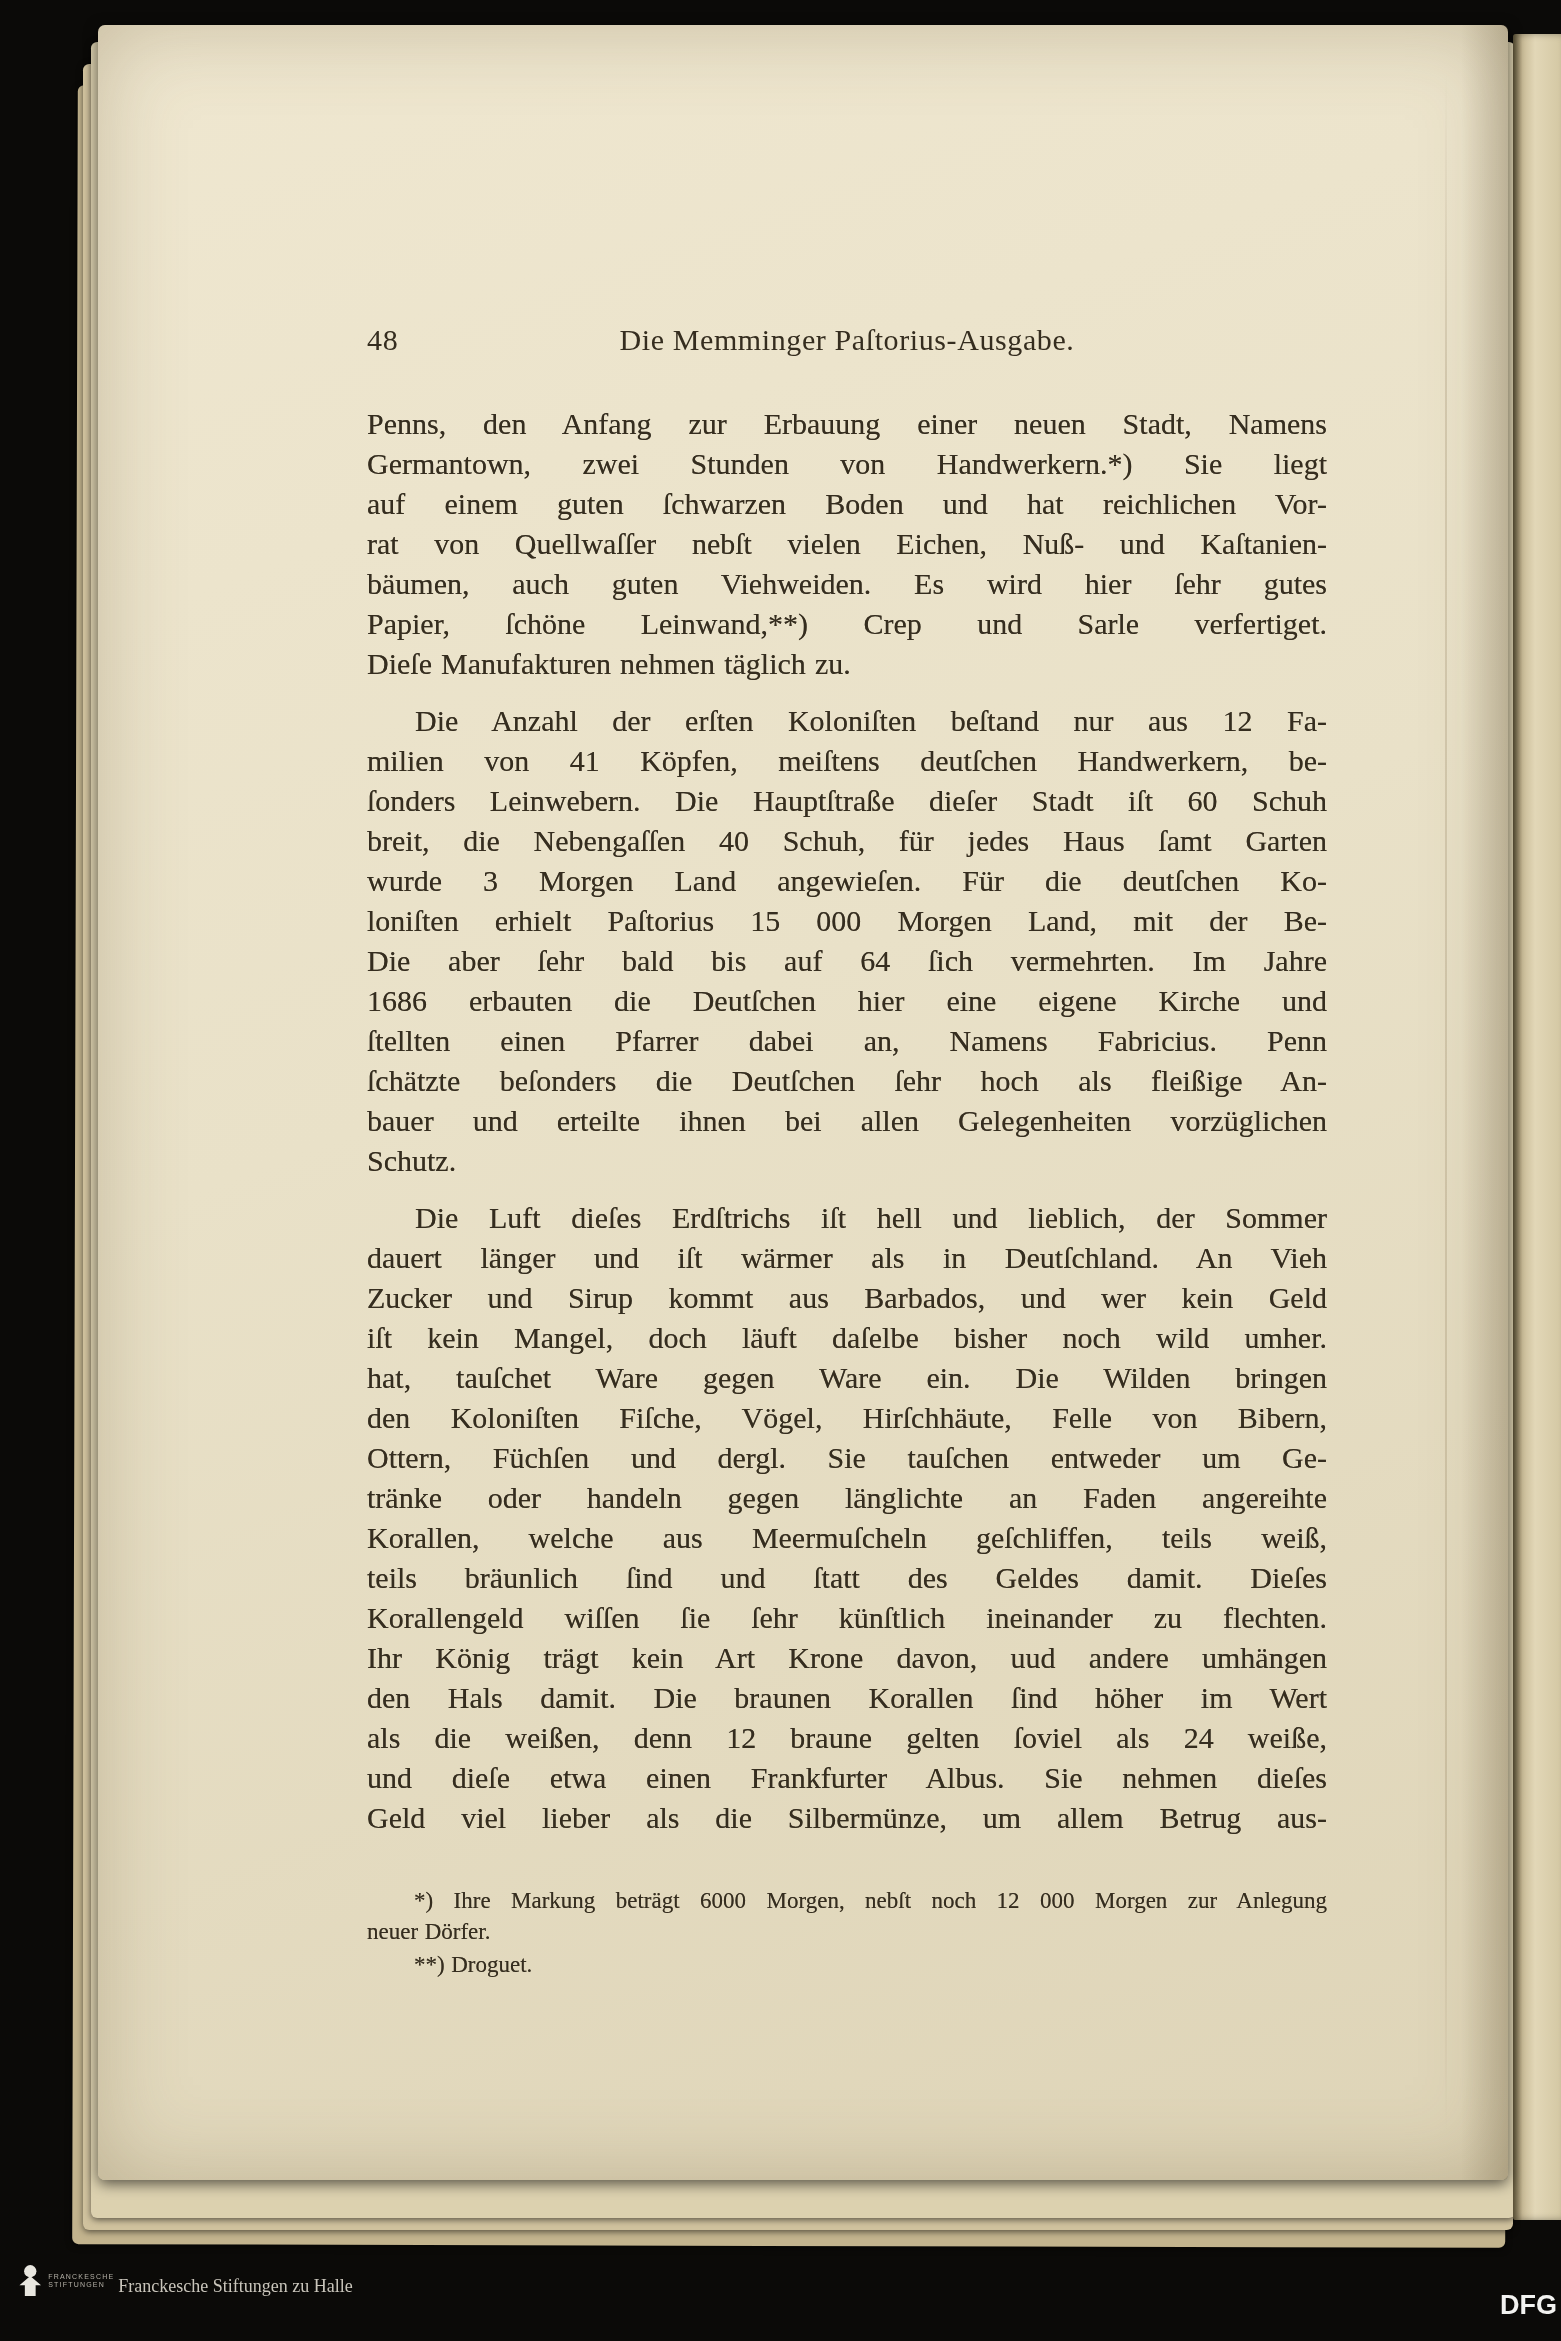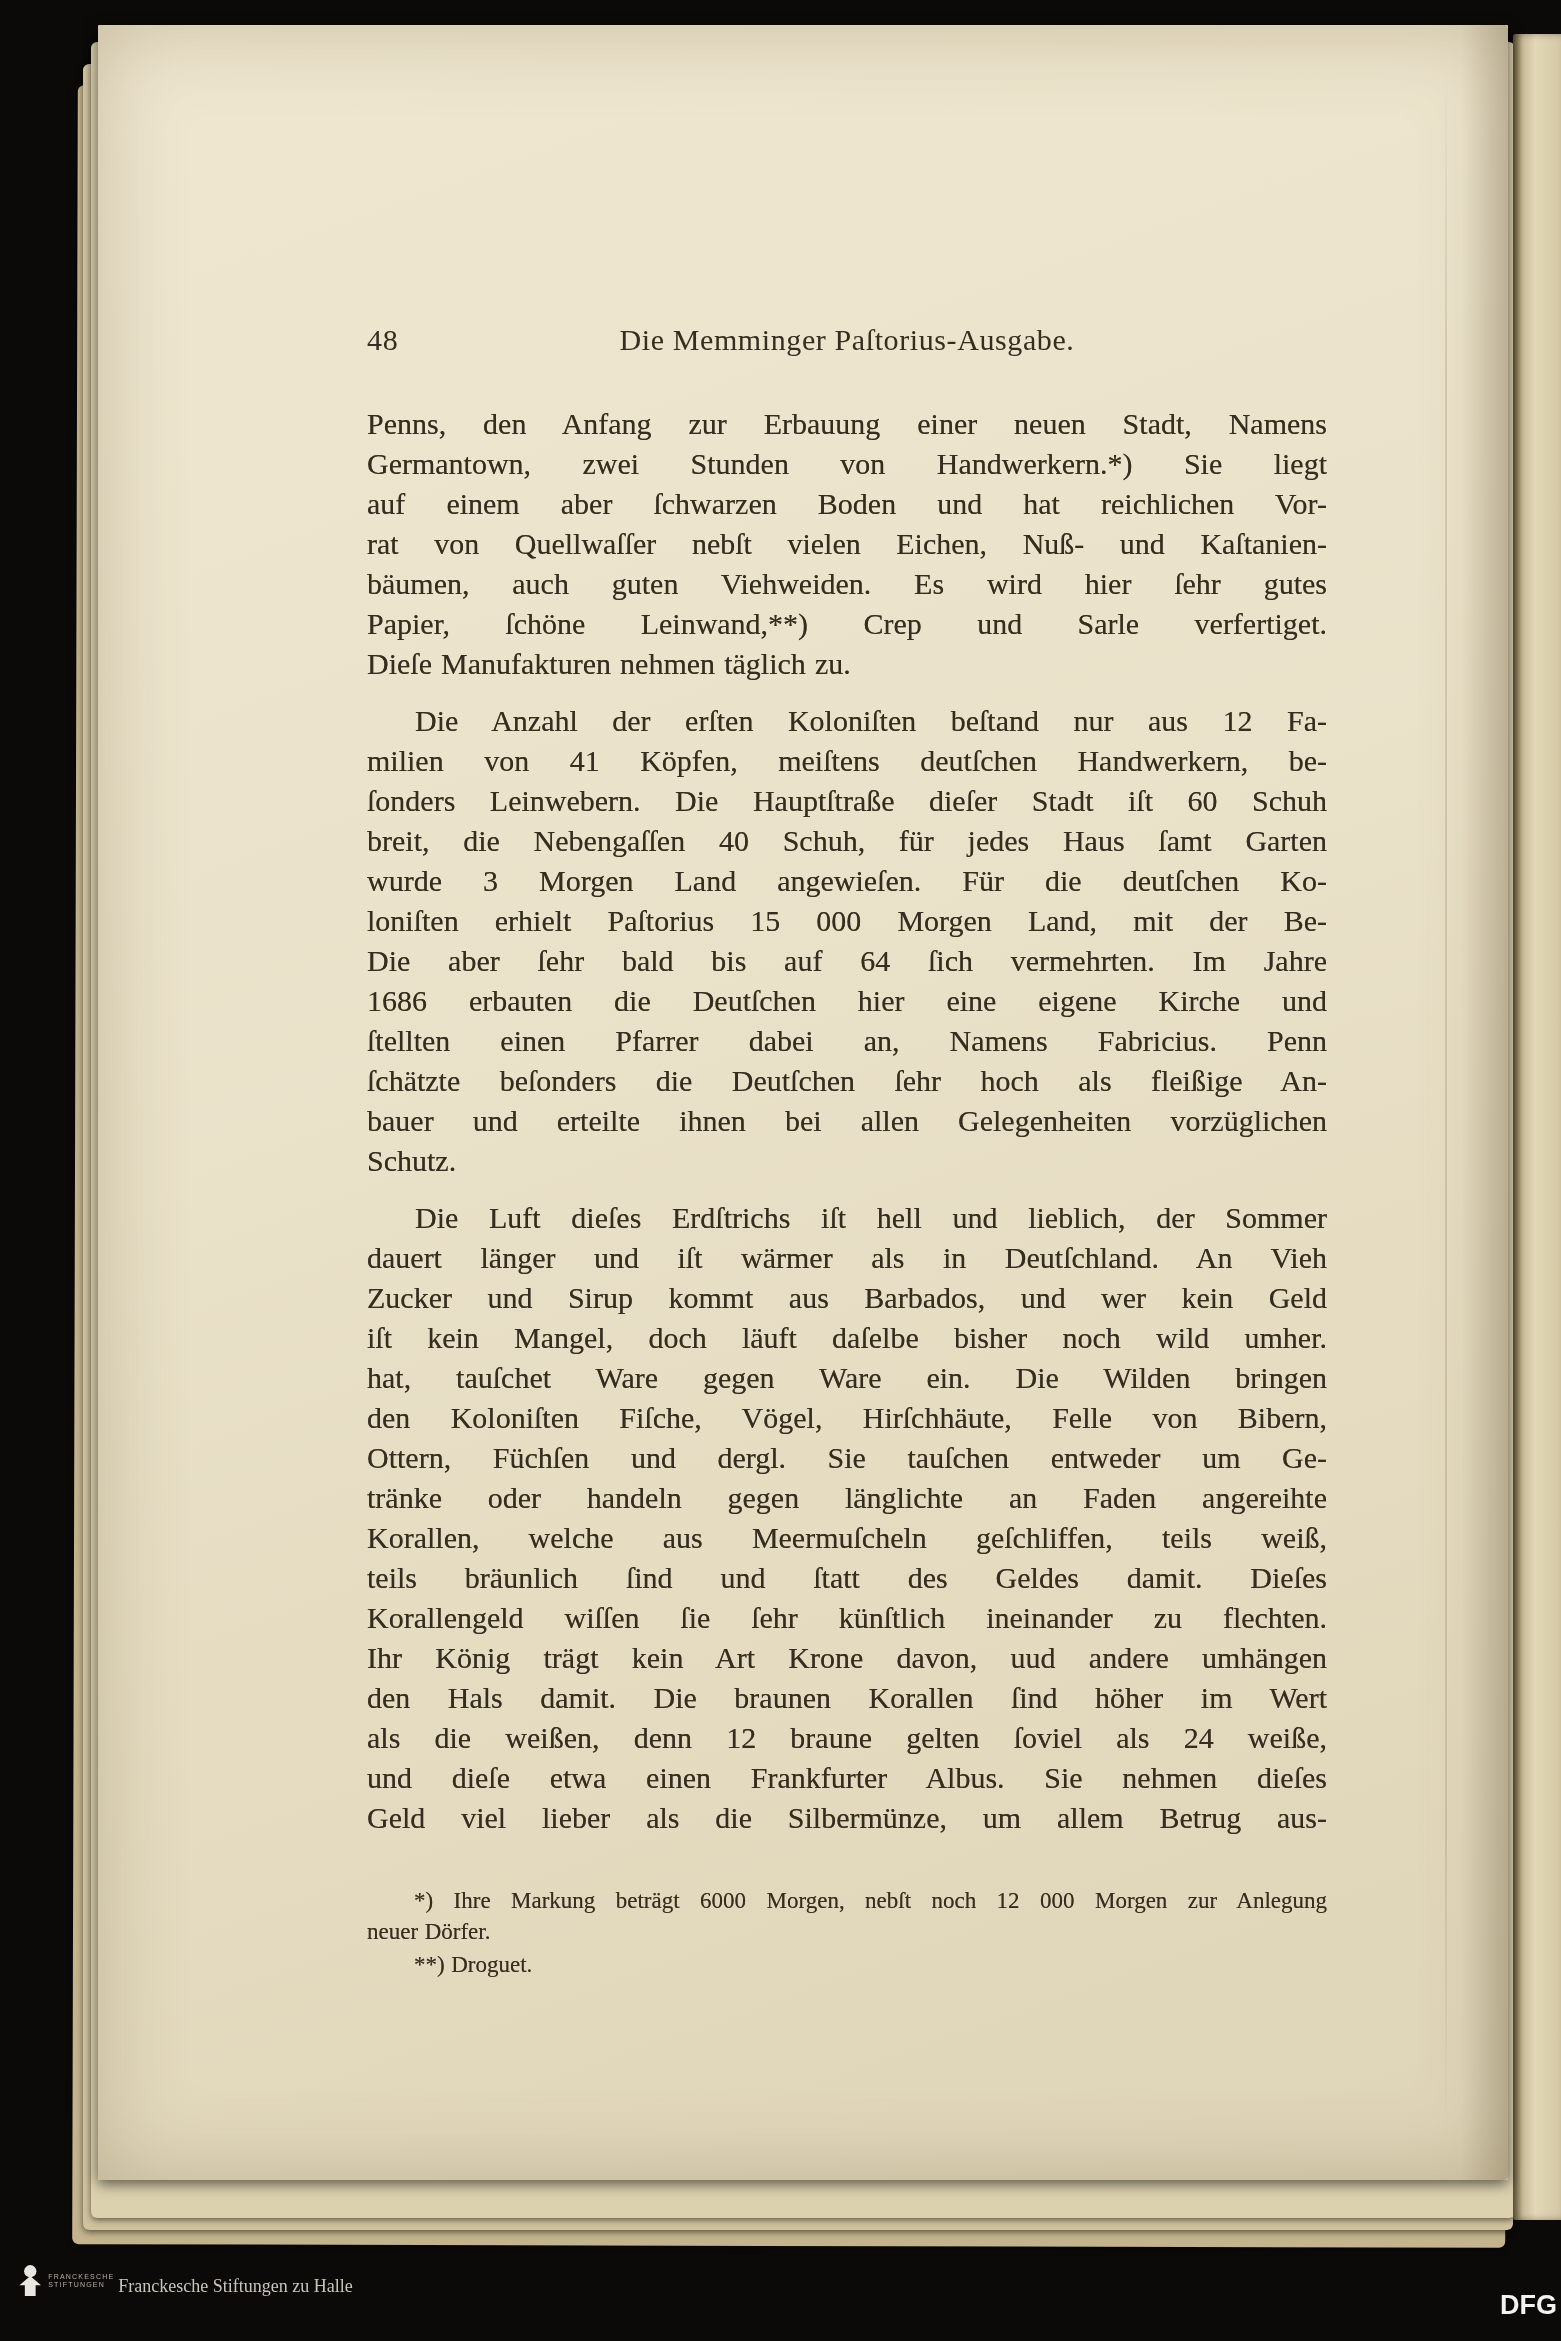--- a/index.html
+++ b/index.html
@@ -21,21 +21,21 @@
     border-radius: 6.2px;
     box-shadow: 0 1.6px 6.2px rgba(0,0,0,.55);
   }
   .sheet-under3 { left: 75px;  top: 87px; width: 1433px; height: 2159px; background: #c3b48e; transform: rotate(.15deg); }
   .sheet-under2 { left: 83px; top: 64px;  width: 1430px; height: 2166px; background: #d0c29e; }
   .sheet-under1 { left: 91px; top: 42px;  width: 1424px; height: 2176px; background: #dcd1af; }
   .page-main {
     position: absolute;
     left: 98px; top: 25px;
     width: 1410px; height: 2155px;
-    border-radius: 1px;
+    border-radius: 7px;
     background: linear-gradient(160deg, #efe7d0 0%, #e9e1c8 45%, #ded4b7 100%);
     box-shadow: inset 0 0 86px rgba(110,90,50,.30), 0 3.1px 14px rgba(0,0,0,.6);
   }
   .fold-line {
     position: absolute;
     left: 1347px; top: 47px;
     width: 2.3px; height: 2061px;
     background: linear-gradient(to bottom, rgba(120,100,60,0), rgba(120,100,60,.20) 15%, rgba(120,100,60,.20) 85%, rgba(120,100,60,0));
   }
   .page-right-shade {
@@ -157,21 +157,21 @@
     <div class="header-row">
       <span class="page-number">48</span>
       <span class="running-title">Die Memminger Paſtorius-Ausgabe.</span>
     </div>
 
     <div class="text-block">
       <div id="body-text">
           <div class="paragraph">
             <div class="line">Penns, den Anfang zur Erbauung einer neuen Stadt, Namens</div>
             <div class="line">Germantown, zwei Stunden von Handwerkern.*) Sie liegt</div>
-            <div class="line">auf einem aber ſchwarzen Boden und hat reichlichen Vor-</div>
+            <div class="line">auf einem guten ſchwarzen Boden und hat reichlichen Vor-</div>
             <div class="line">rat von Quellwaſſer nebſt vielen Eichen, Nuß- und Kaſtanien-</div>
             <div class="line">bäumen, auch guten Viehweiden. Es wird hier ſehr gutes</div>
             <div class="line">Papier, ſchöne Leinwand,**) Crep und Sarle verfertiget.</div>
             <div class="line endline">Dieſe Manufakturen nehmen täglich zu.</div>
           </div>
           <div class="paragraph">
             <div class="line indent">Die Anzahl der erſten Koloniſten beſtand nur aus 12 Fa-</div>
             <div class="line">milien von 41 Köpfen, meiſtens deutſchen Handwerkern, be-</div>
             <div class="line">ſonders Leinwebern. Die Hauptſtraße dieſer Stadt iſt 60 Schuh</div>
             <div class="line">breit, die Nebengaſſen 40 Schuh, für jedes Haus ſamt Garten</div>

